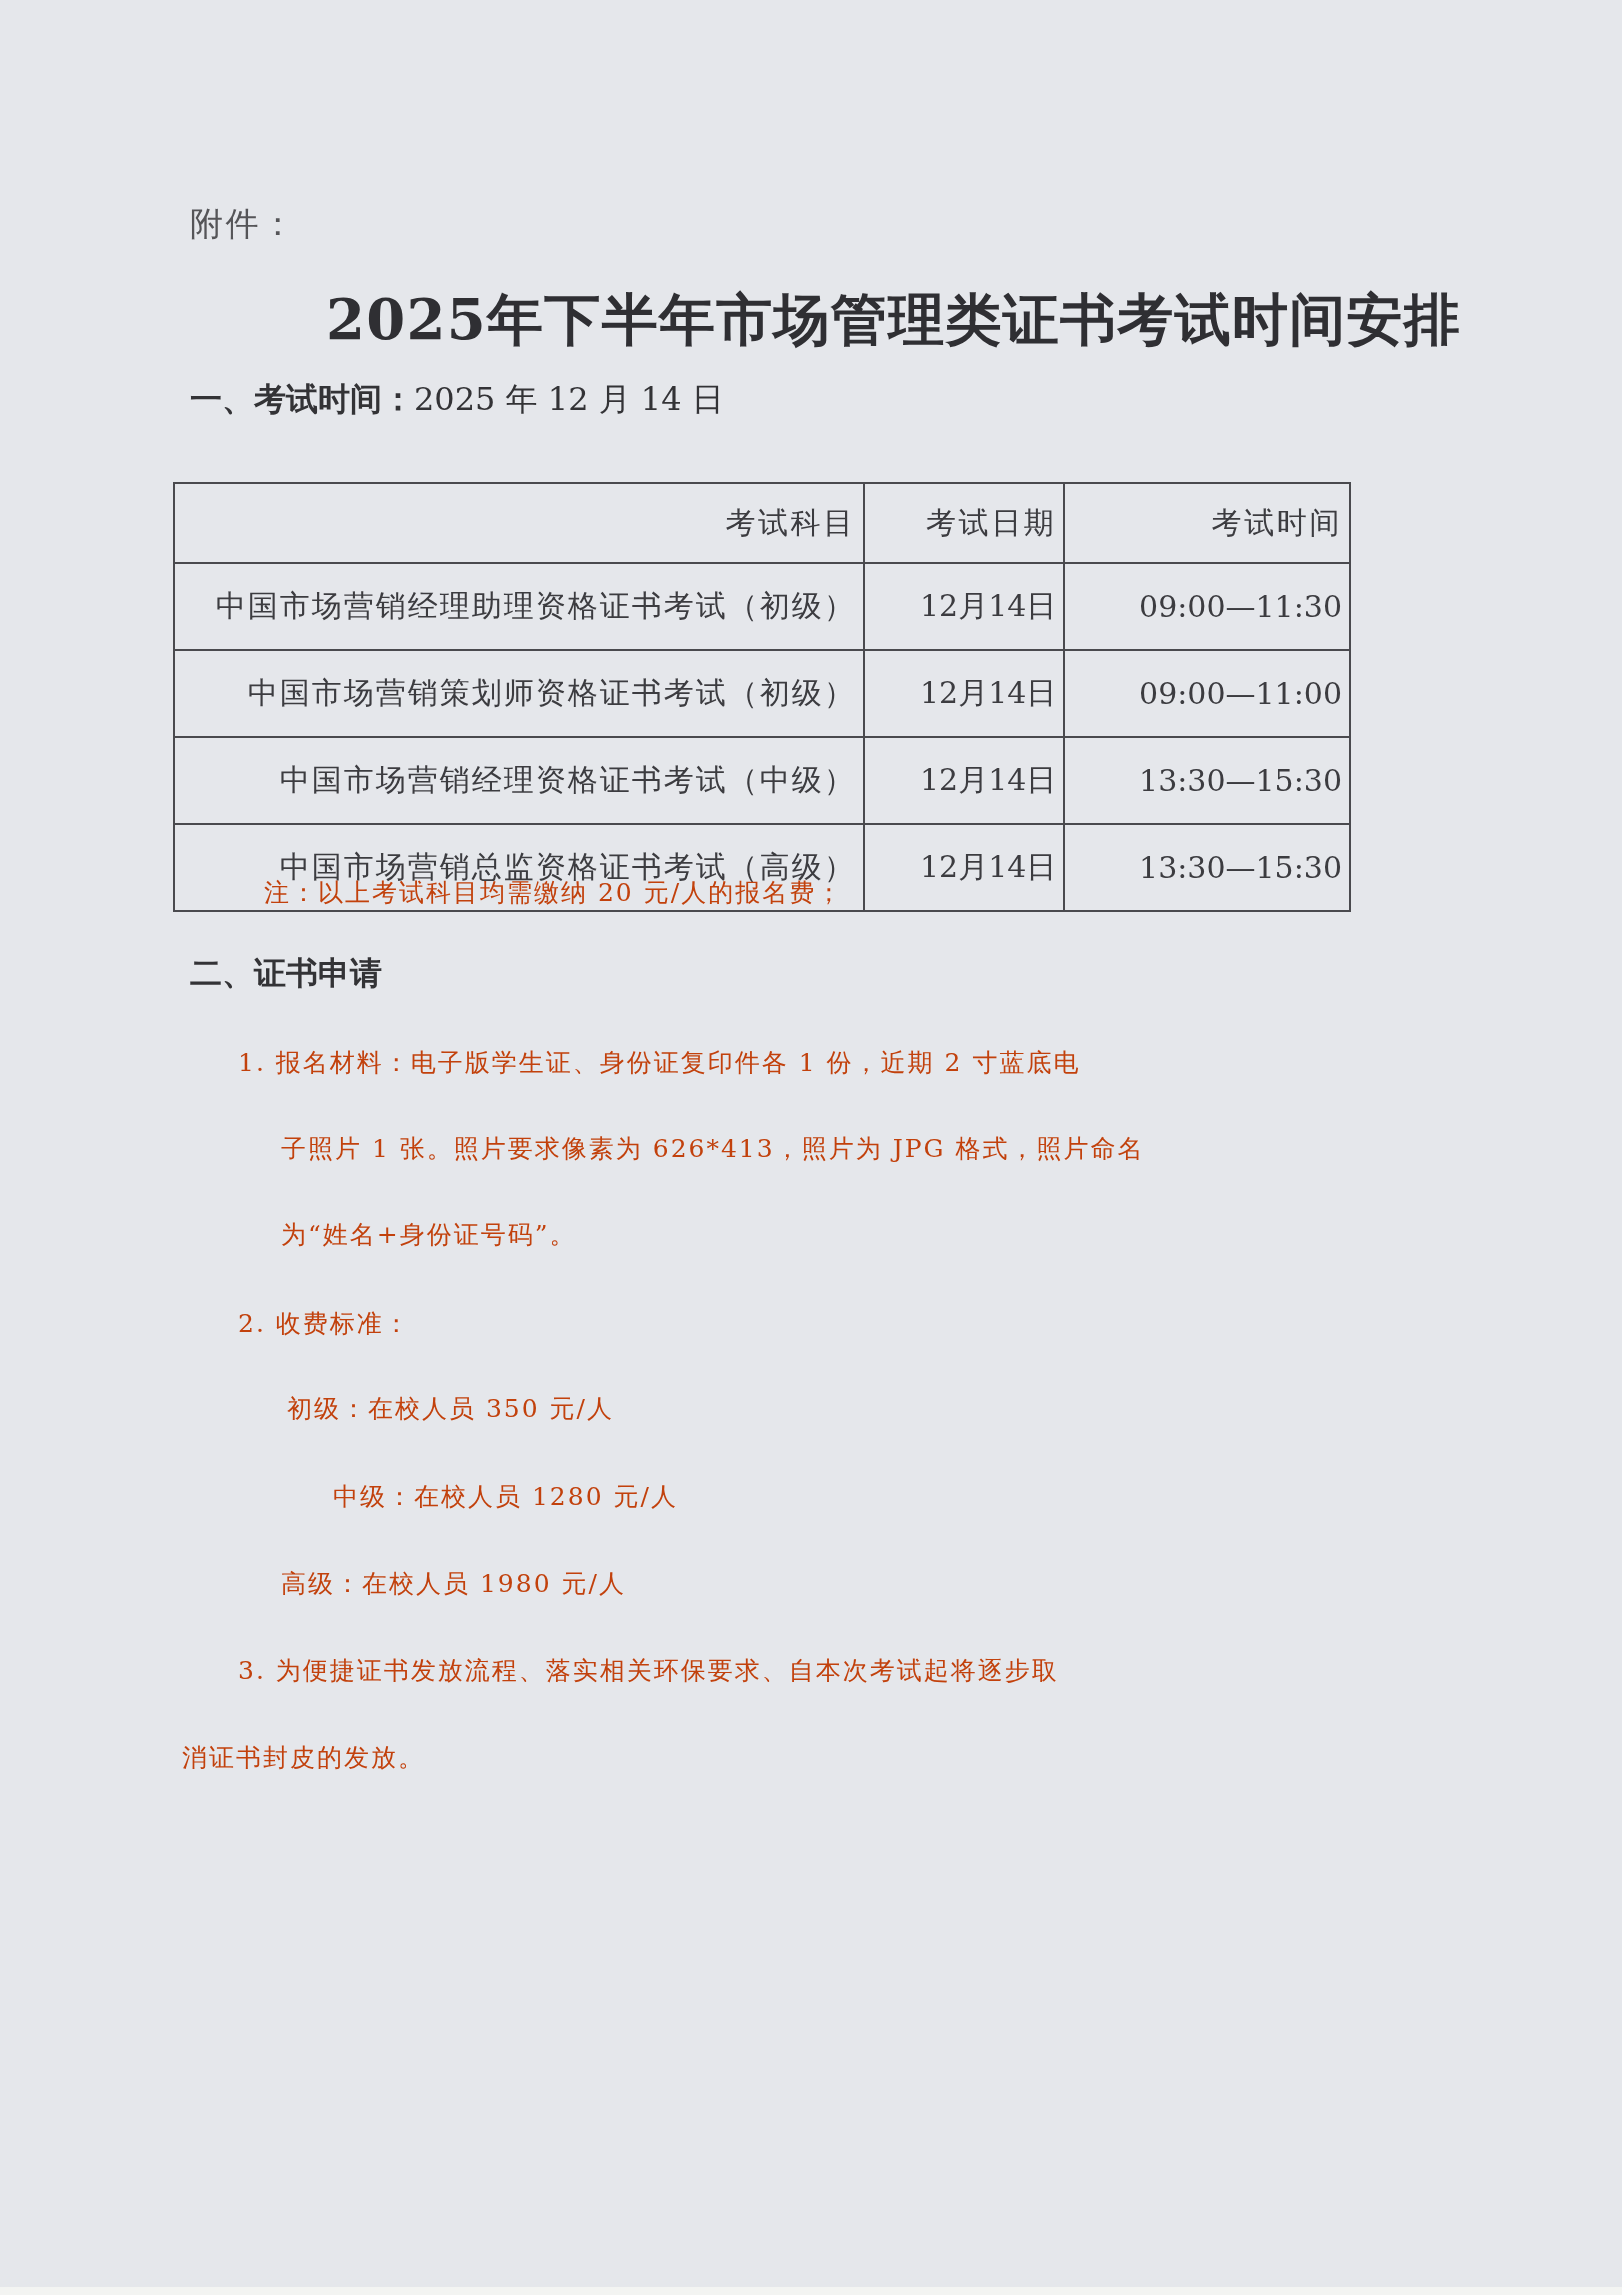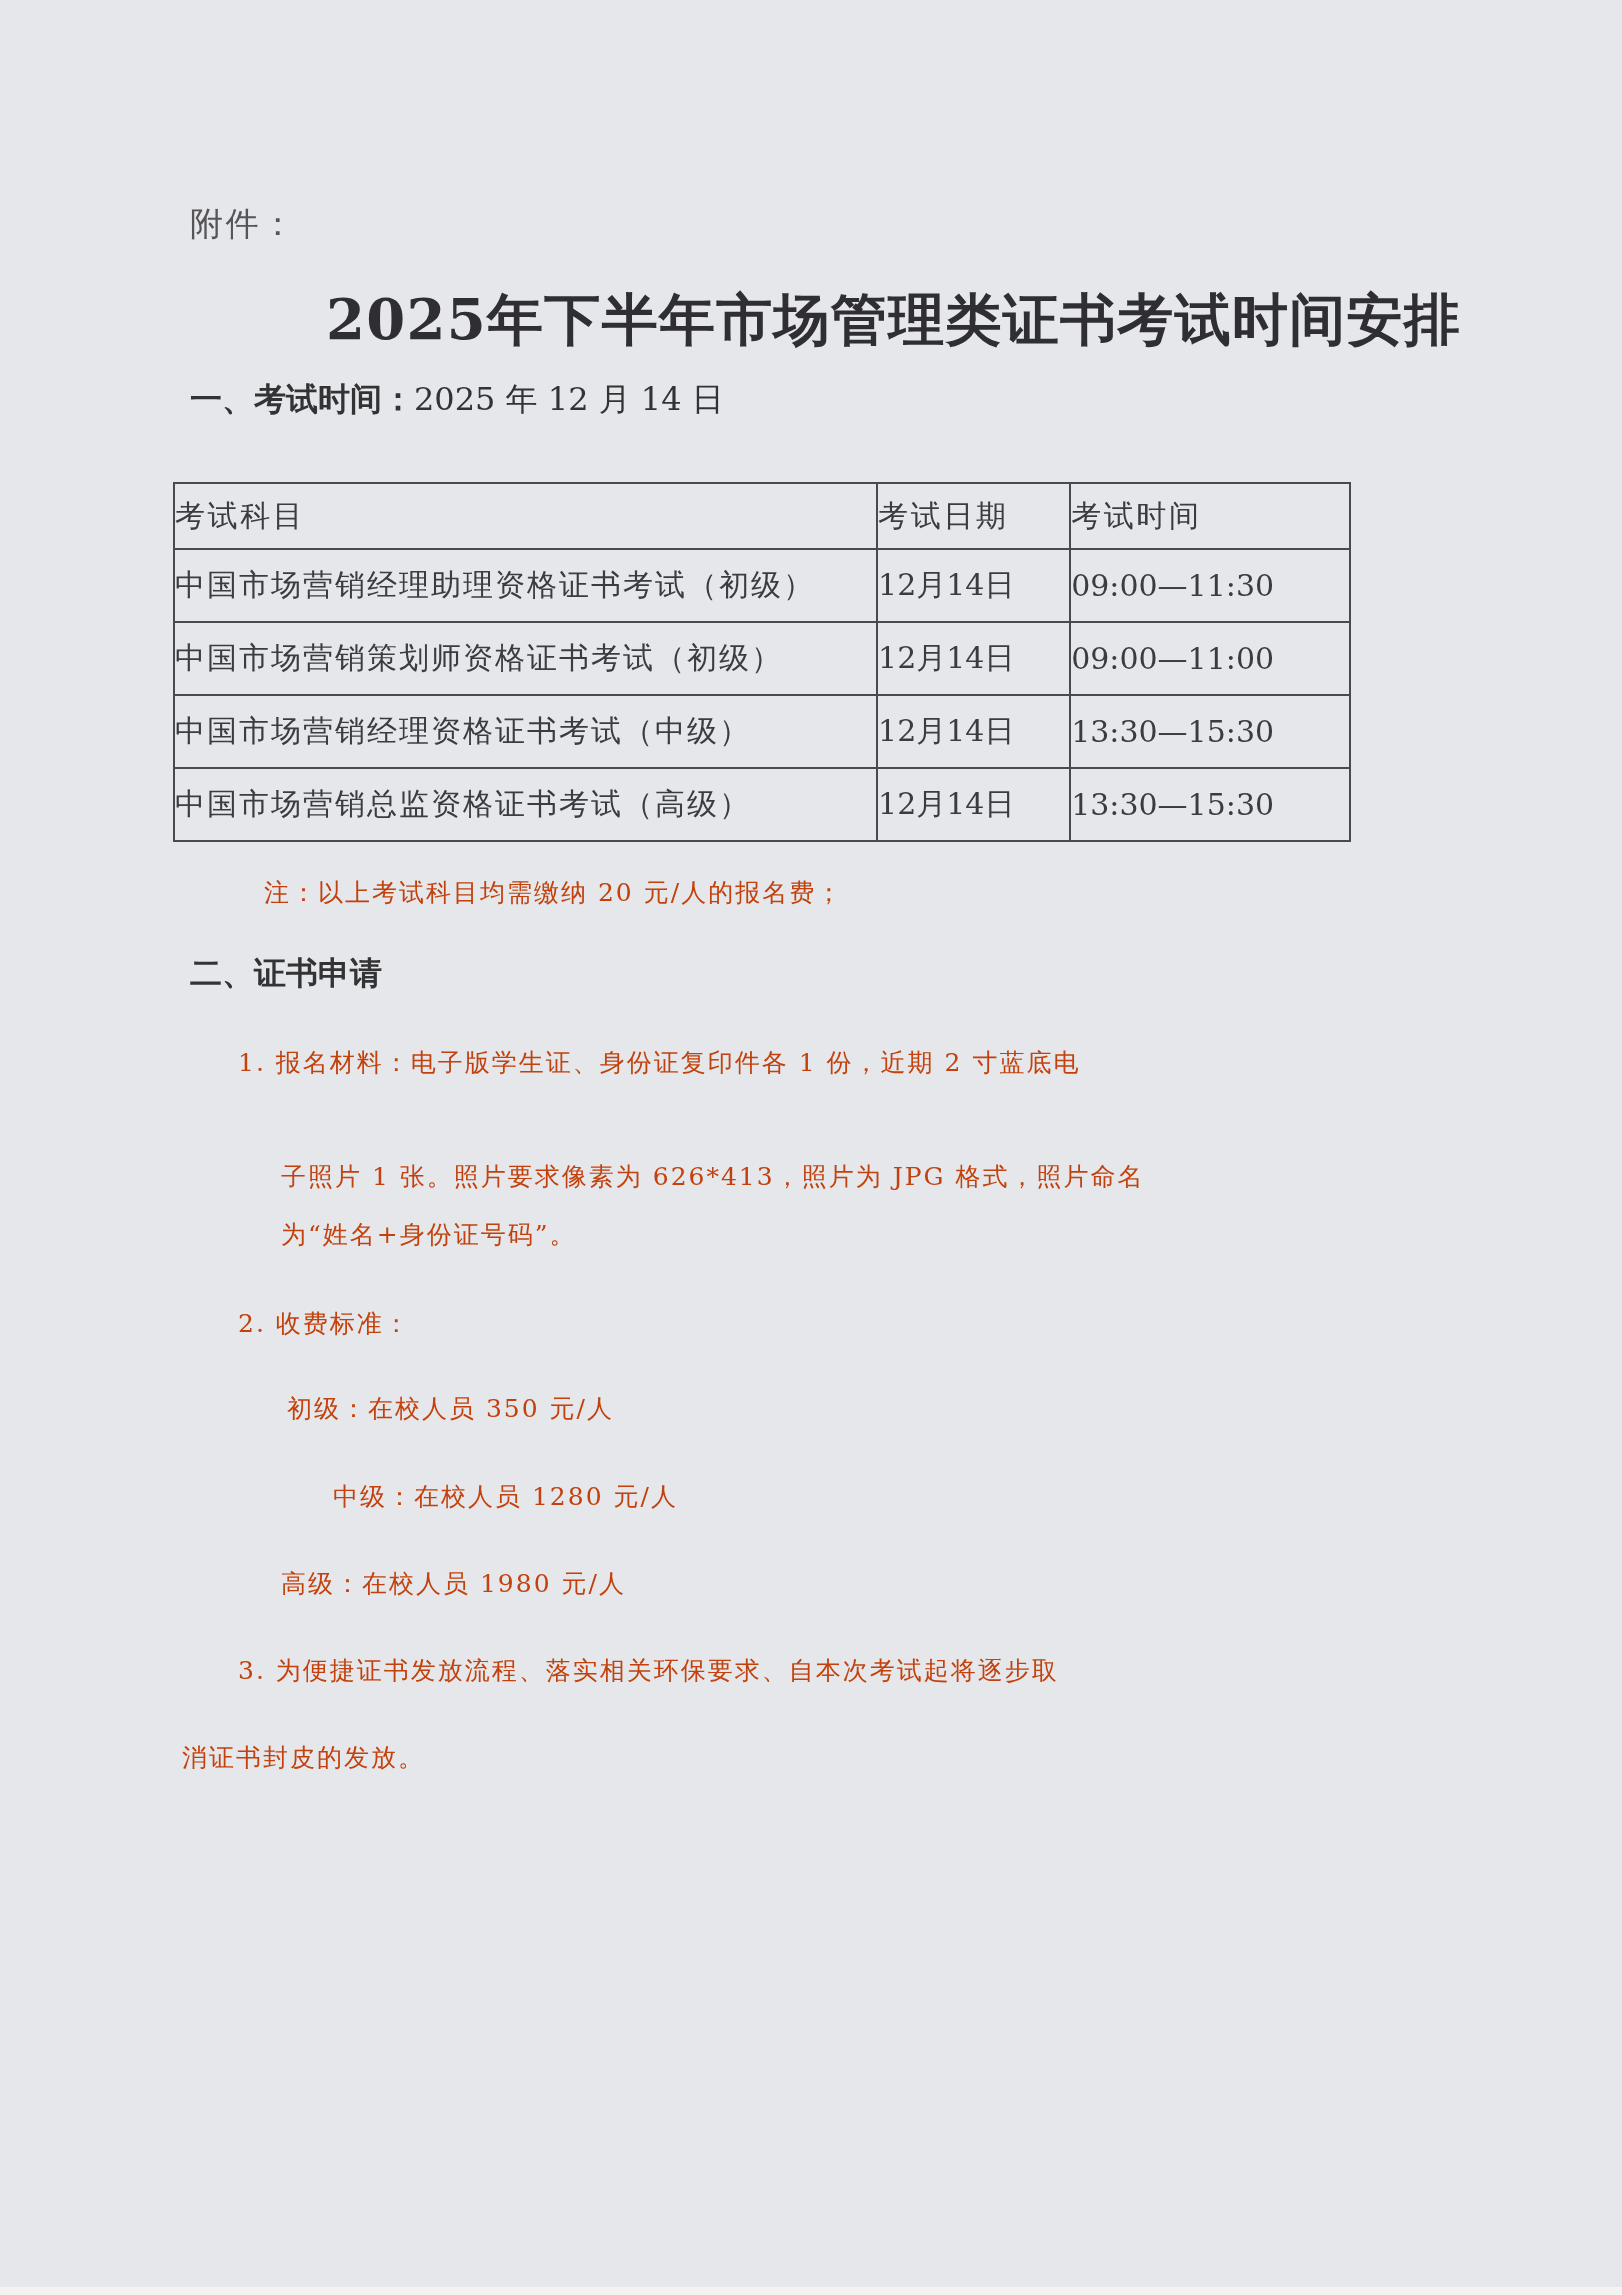--- a/index.html
+++ b/index.html
@@ -54,38 +54,38 @@
     table.schedule {
       position: absolute;
       left: 173px; top: 482px;
       width: 1178px;
       border-collapse: collapse;
       font-size: 30px;
       color: #3c3c40;
     }
     table.schedule td, table.schedule th {
       border: 2px solid #4a4a4e;
-      text-align: left;
+      text-align: right;
       font-weight: normal;
-      padding: 0;
+      padding: 7px;
       height: 71px;
     }
     table.schedule th { height: 64px; letter-spacing: 2.6px; }
     .col-subject { width: 705px; letter-spacing: 2px; }
     .col-date { width: 192px; }
     .col-time { width: 279px; }
 
     .body-text {
       font-size: 25px;
       color: #c2410c;
       letter-spacing: 2px;
     }
     .note { left: 264px; top: 876px; }
     .item1-l1 { left: 238px; top: 1046px; }
-    .item1-l2 { left: 281px; top: 1132px; margin-top: 28px; }
+    .item1-l2 { left: 281px; top: 1132px; }
     .item1-l3 { left: 281px; top: 1218px; }
     .item2 { left: 238px; top: 1307px; }
     .fee1 { left: 287px; top: 1392px; }
     .fee2 { left: 289px; top: 1480px; margin-left: 44px; }
     .fee3 { left: 281px; top: 1567px; }
     .item3-l1 { left: 238px; top: 1654px; }
     .item3-l2 { left: 182px; top: 1741px; }
   </style>
 </head>
 <body>

